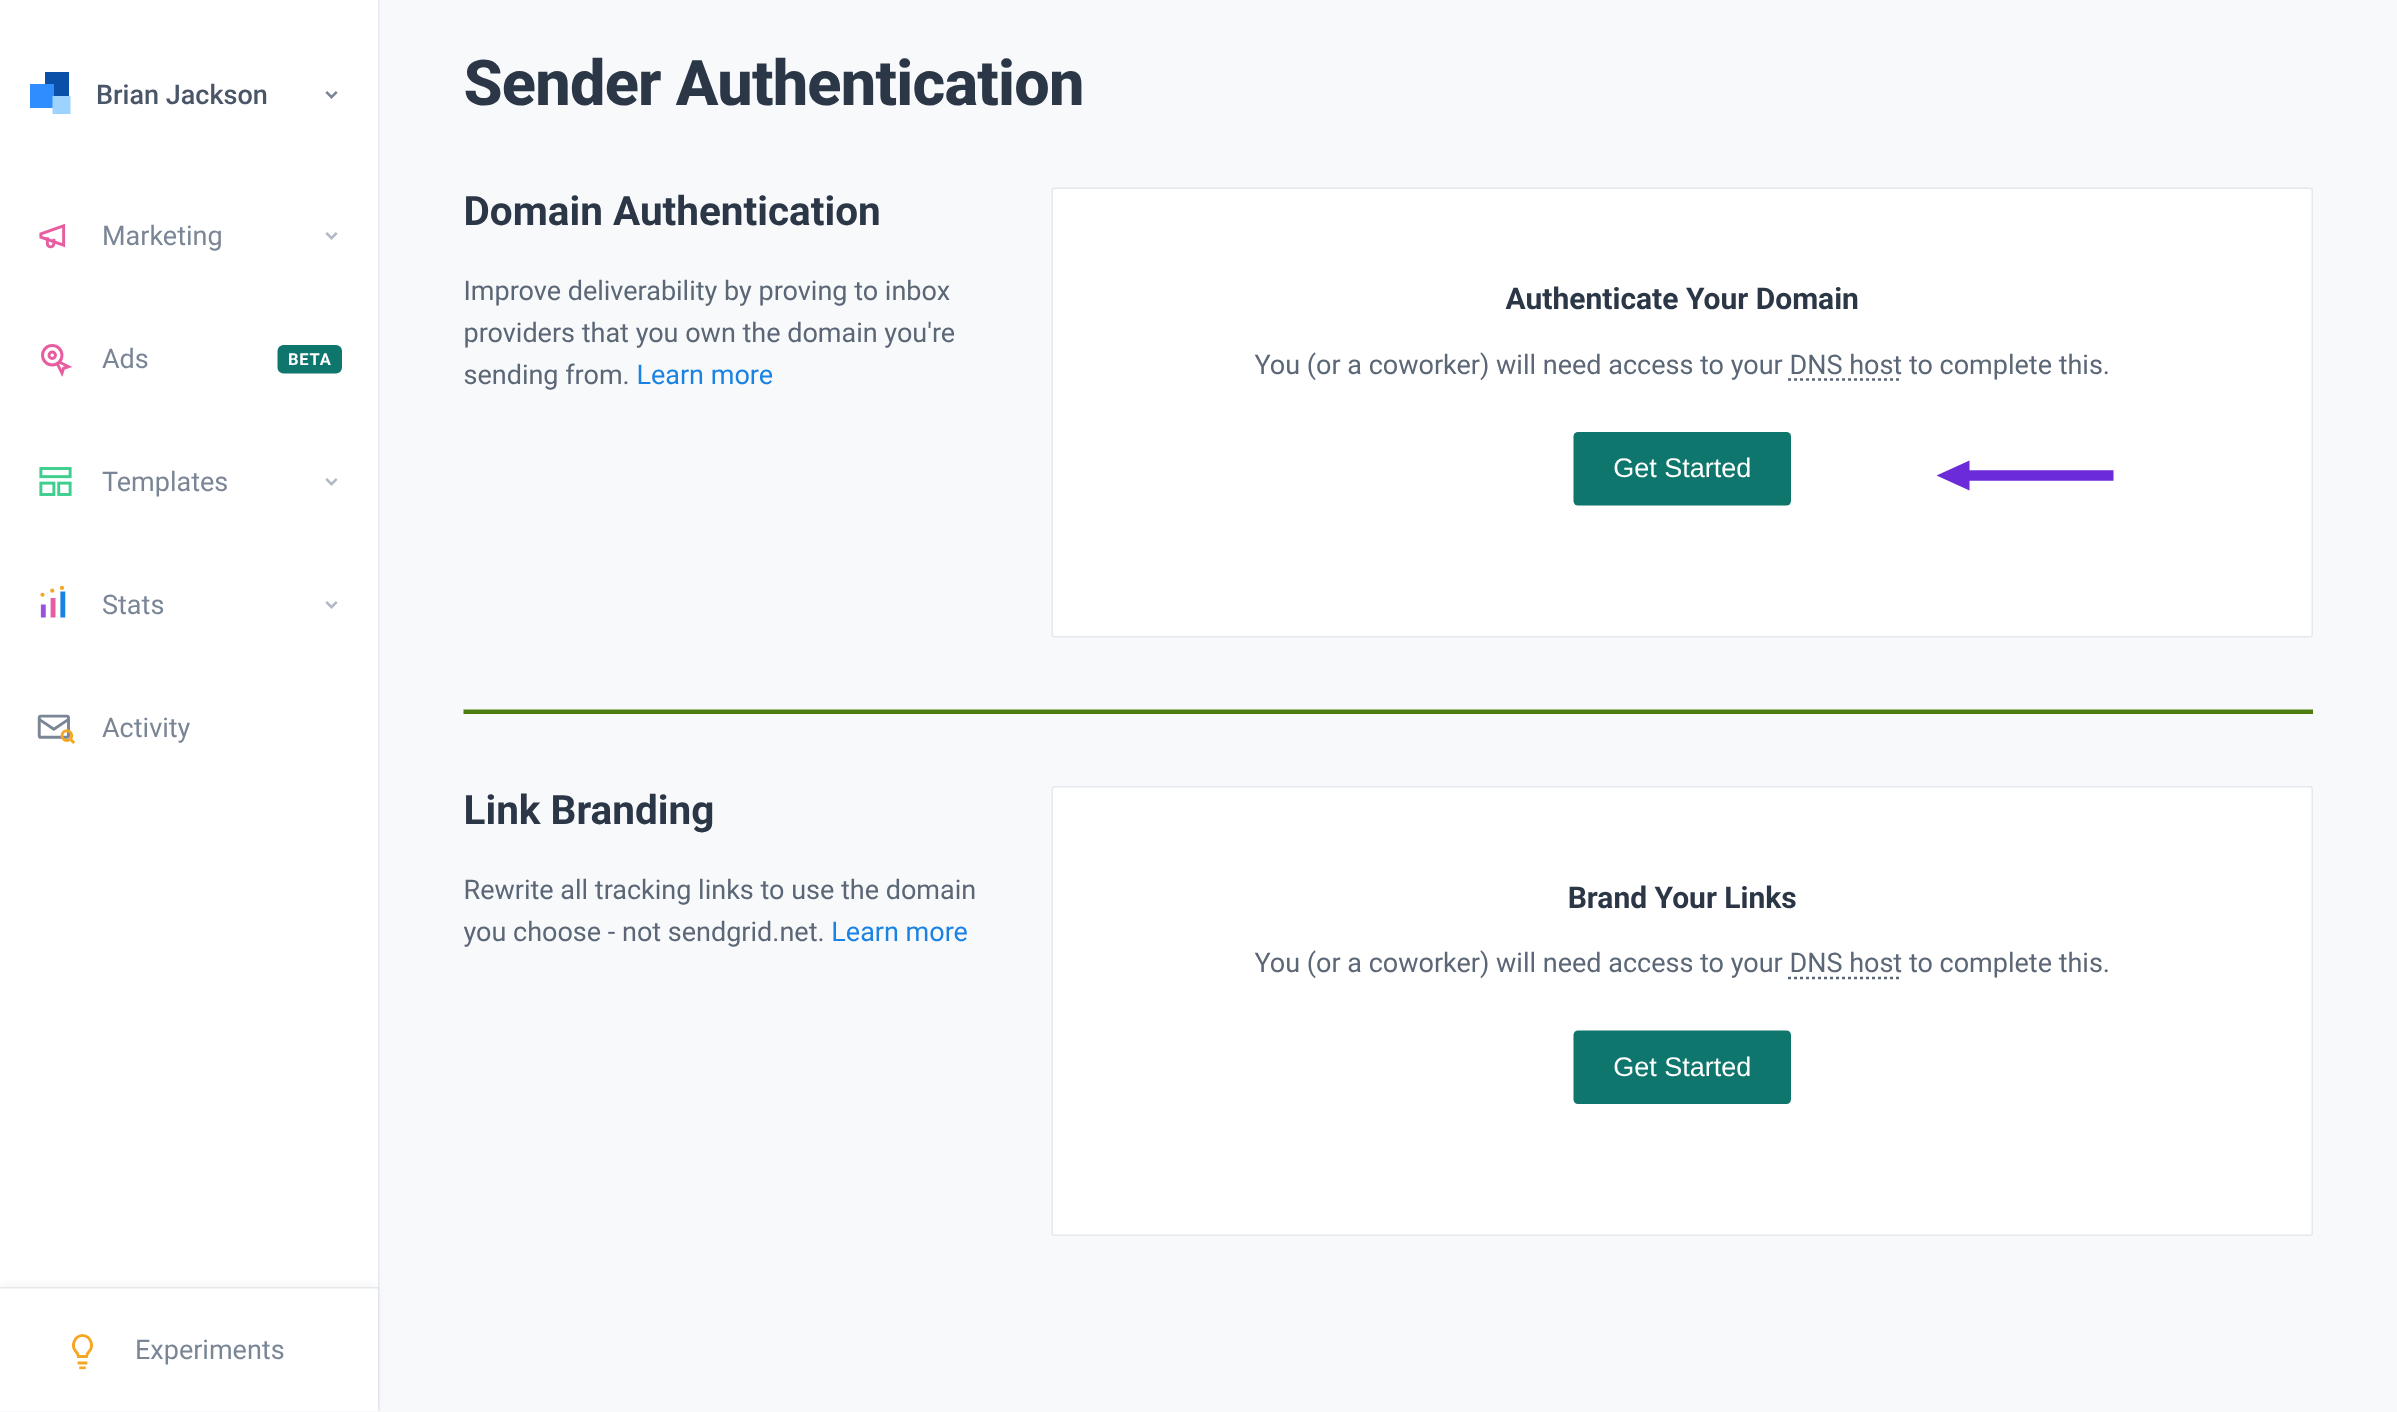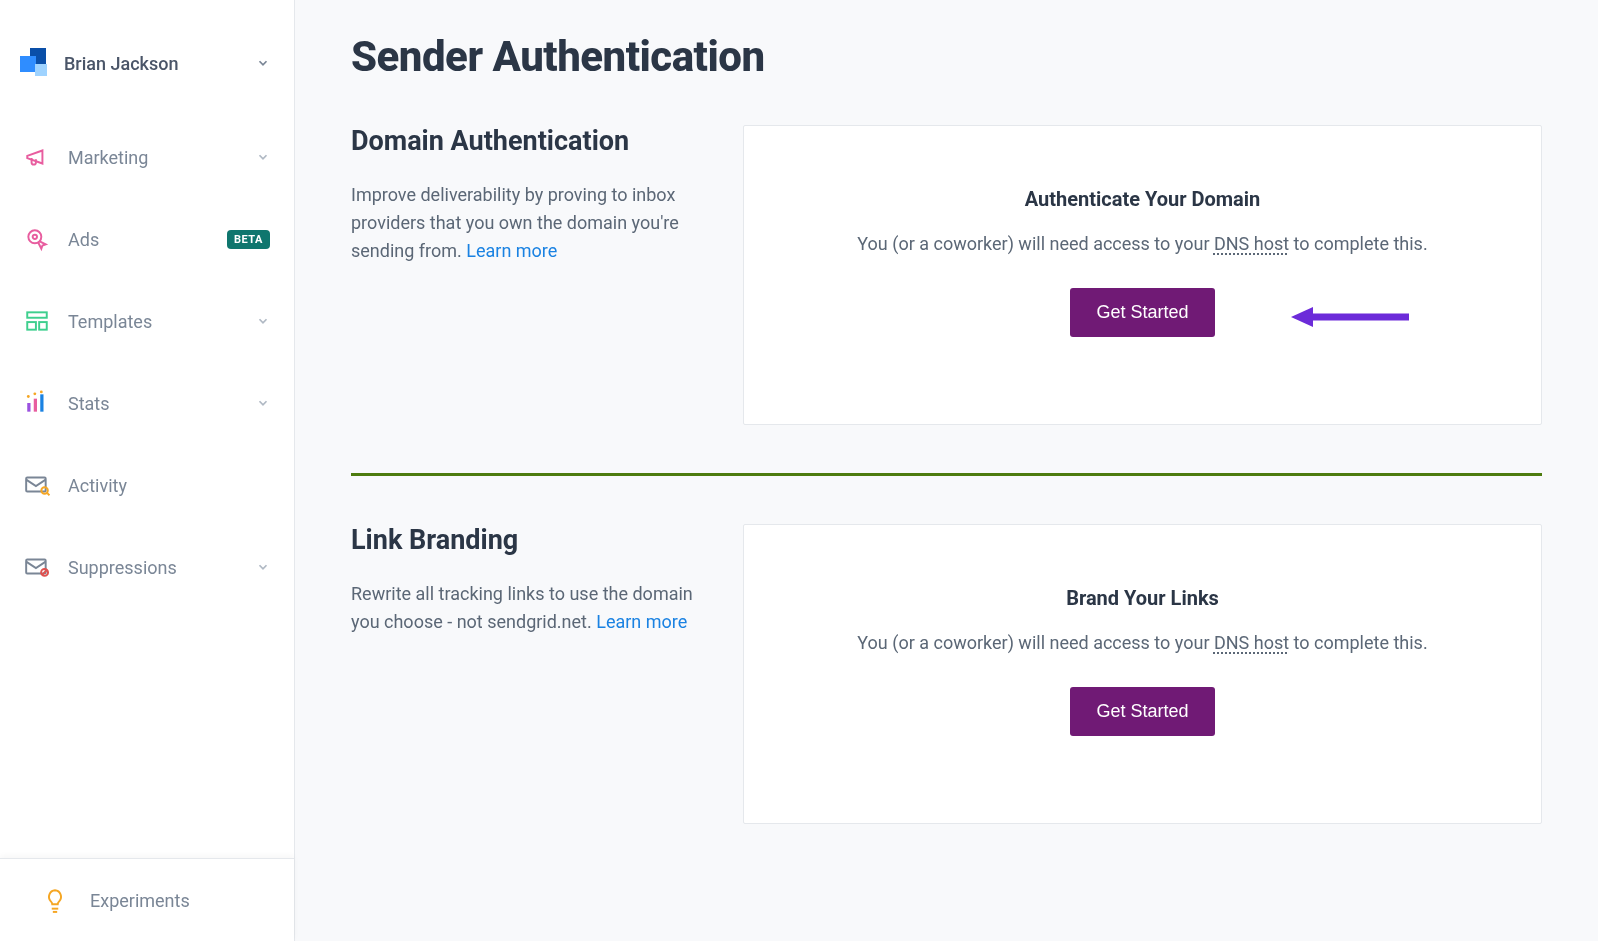--- a/index.html
+++ b/index.html
@@ -9,21 +9,21 @@
     background: #f8f9fb;
     color: #2c3e50;
     font-size: 16px;
   }
   .app {
     display: flex;
     min-height: 100vh;
   }
   
   .sidebar {
-    width: 295px;
+    width: 253px;
     background: #ffffff;
     border-right: 1px solid #e5e8ec;
     display: flex;
     flex-direction: column;
     position: relative;
   }
   .user-row {
     display: flex;
     align-items: center;
     gap: 14px;
@@ -154,21 +154,21 @@
     font-size: 18px;
     color: #5b6776;
     margin-bottom: 34px;
   }
   .dns-host {
     text-decoration: underline dotted;
     text-underline-offset: 4px;
     text-align: right;
   }
   .btn-primary {
-    background: #701a75;
+    background: #0f766e;
     color: #ffffff;
     border: none;
     font-size: 18px;
     font-weight: 500;
     padding: 14px 26px;
     border-radius: 3px;
     cursor: pointer;
   }
   
   .annot-arrow {
@@ -272,36 +272,20 @@
           <svg width="26" height="26" viewBox="0 0 24 24" fill="none" stroke="#7a8696" stroke-width="1.8">
               <rect x="2" y="5" width="18" height="13" rx="1"></rect>
               <path d="M2 7l9 6 9-6"></path>
               <circle cx="19" cy="17" r="3" stroke="#f5a623"></circle>
               <line x1="21.5" y1="19.5" x2="23.5" y2="21.5" stroke="#f5a623"></line>
             </svg>
         </span>
         <span class="nav-label">Activity</span>
       </div>
 
-      <div class="nav-item">
-        <span class="nav-icon">
-          <svg width="26" height="26" viewBox="0 0 24 24" fill="none" stroke="#7a8696" stroke-width="1.8">
-              <rect x="2" y="5" width="18" height="13" rx="1"></rect>
-              <path d="M2 7l9 6 9-6"></path>
-              <circle cx="19" cy="17" r="3.2" stroke="#e0514f"></circle>
-              <line x1="16.8" y1="19.2" x2="21.2" y2="14.8" stroke="#e0514f"></line>
-            </svg>
-        </span>
-        <span class="nav-label">Suppressions</span>
-        <span class="nav-chevron">
-          <svg viewBox="0 0 24 24" width="14" height="14" fill="none" stroke="currentColor" stroke-width="3">
-              <polyline points="6 9 12 15 18 9"></polyline>
-            </svg>
-        </span>
-      </div>
 
     </nav>
 
     <div class="sidebar-bottom">
       <div class="nav-item">
         <span class="nav-icon">
           <svg width="26" height="26" viewBox="0 0 24 24" fill="none" stroke="#f5a623" stroke-width="1.8">
               <path d="M9 20h6"></path>
               <path d="M10 23h4"></path>
               <path d="M12 3a6 6 0 0 0-4 10c1 1 1.5 2 1.5 3h5c0-1 .5-2 1.5-3a6 6 0 0 0-4-10z"></path>

